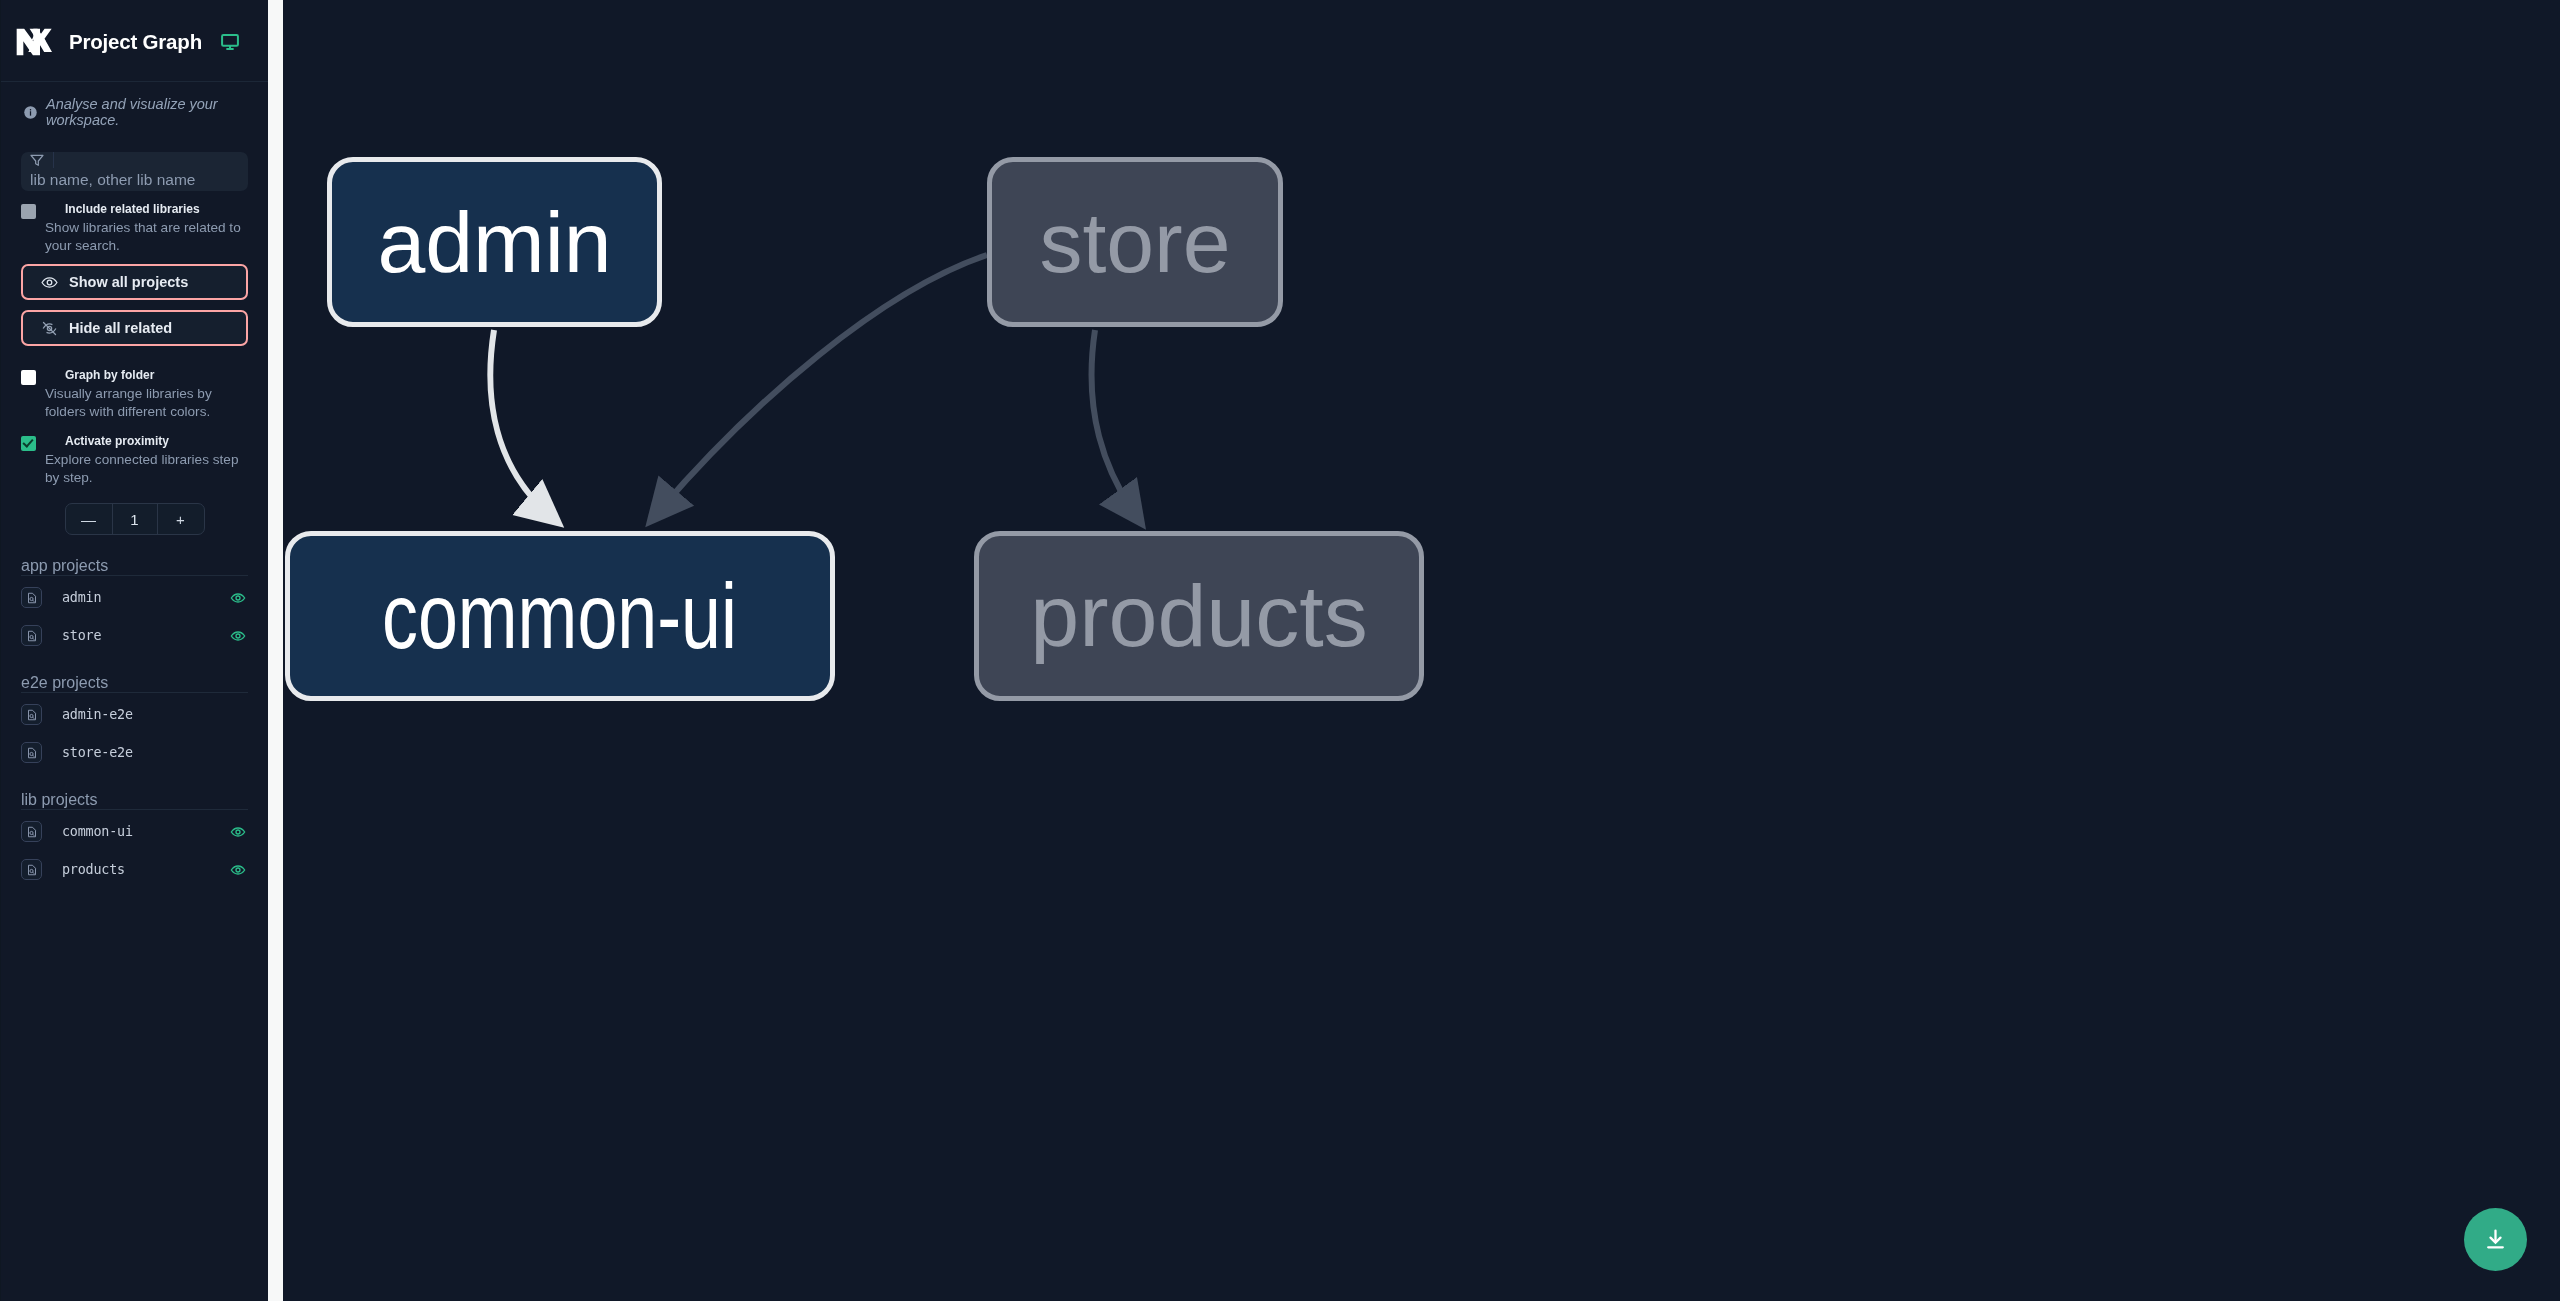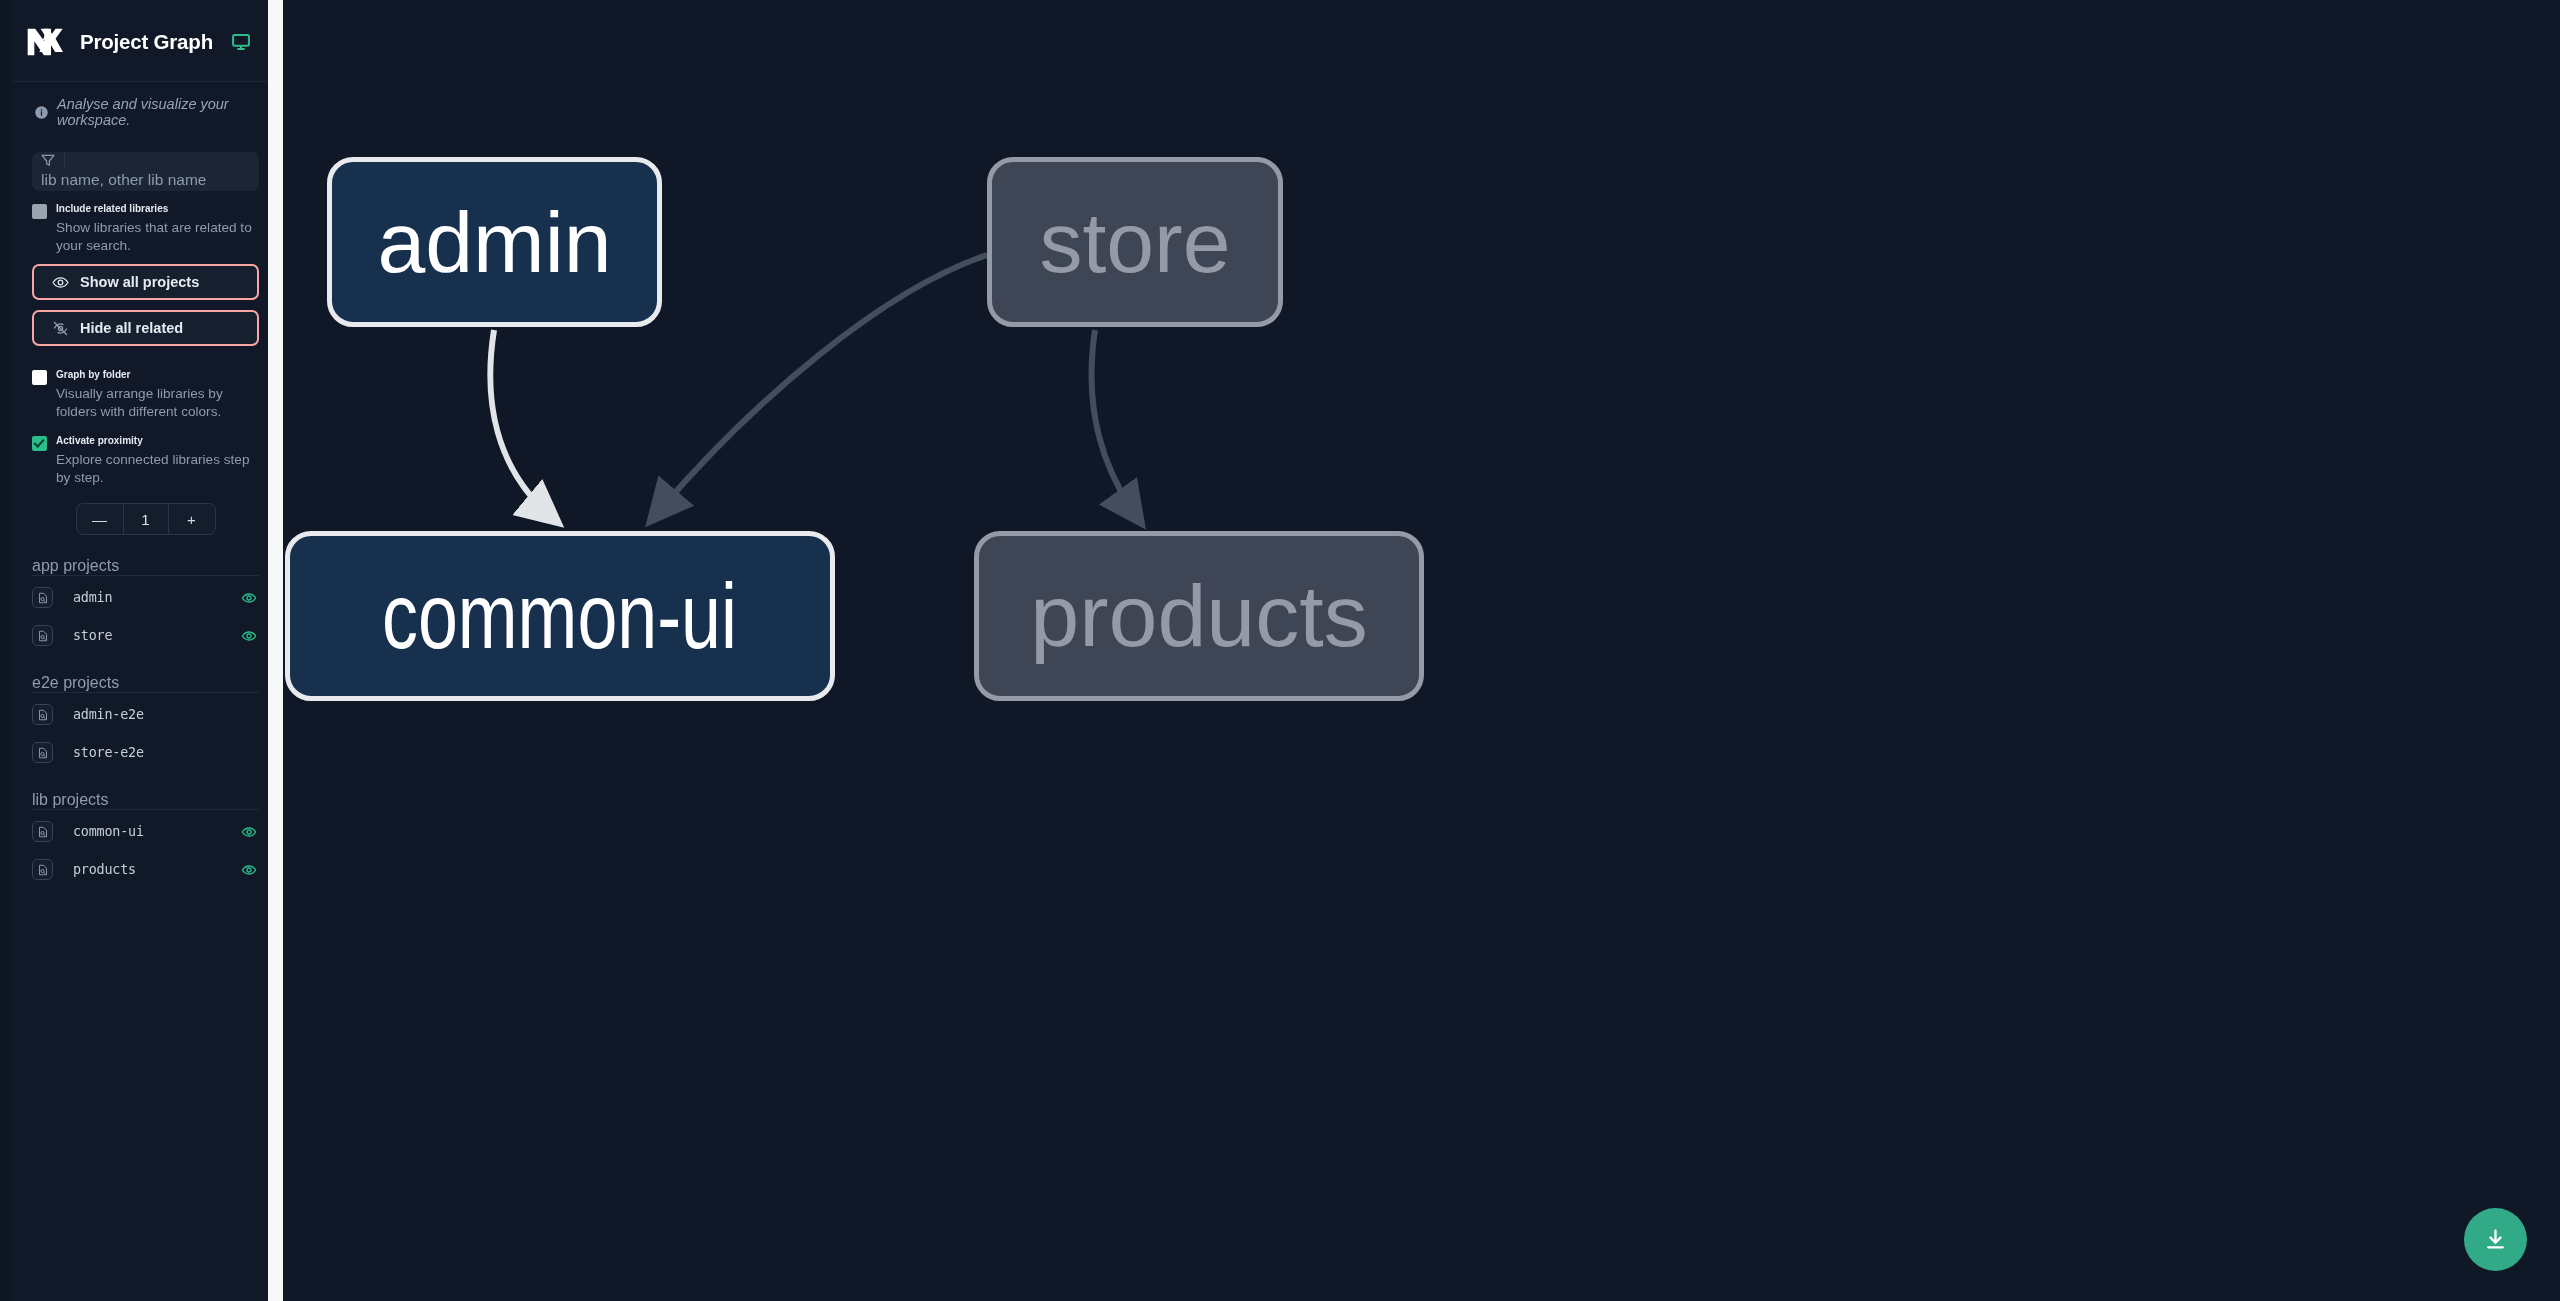--- a/index.html
+++ b/index.html
@@ -6,21 +6,21 @@
   html, body {
     width: 2560px; height: 1301px;
     background: #0f1722;
     font-family: "Liberation Sans", sans-serif;
     overflow: hidden;
   }
   #app { position: relative; width: 2560px; height: 1301px; }
 
   
   #sidebar {
-    position: absolute; left: 12px; top: 0;
+    position: absolute; left: 1px; top: 0;
     width: 268px; height: 1301px;
     background: #111827;
     border-right: 1px solid #1d2838;
     overflow: hidden;
   }
   .sb-header {
     display: flex; align-items: center; gap: 14px;
     padding: 22px 20px 20px 14px;
     border-bottom: 1px solid #1c2737;
     height: 82px;
@@ -73,21 +73,21 @@
   .cbox.white { background: #ffffff; }
   .cbox.green { background: #2bbd8a; }
   .cbox.green::after {
     content: "";
     position: absolute; left: 4px; top: 1px;
     width: 4px; height: 8px;
     border: solid #0b3d2c; border-width: 0 2px 2px 0;
     transform: rotate(42deg);
   }
   .opt-text { min-width: 0; }
-  .opt-title { color: #e6ebf2; font-size: 10px; font-weight: 700; line-height: 16px; }
+  .opt-title { color: #e6ebf2; font-size: 12px; font-weight: 700; line-height: 16px; margin-left: 20px; }
   .opt-desc  { color: #8d9bb0; font-size: 13.6px; line-height: 17.5px; margin-top: 2px; }
 
   .pbtn {
     margin: 10px 20px 0 20px;
     height: 36px; border-radius: 7px;
     border: 2px solid #fca5a5;
     background: #151f2e;
     display: flex; align-items: center; gap: 11px;
     padding-left: 18px;
     color: #e6ebf2; font-size: 14.5px; font-weight: 700;

